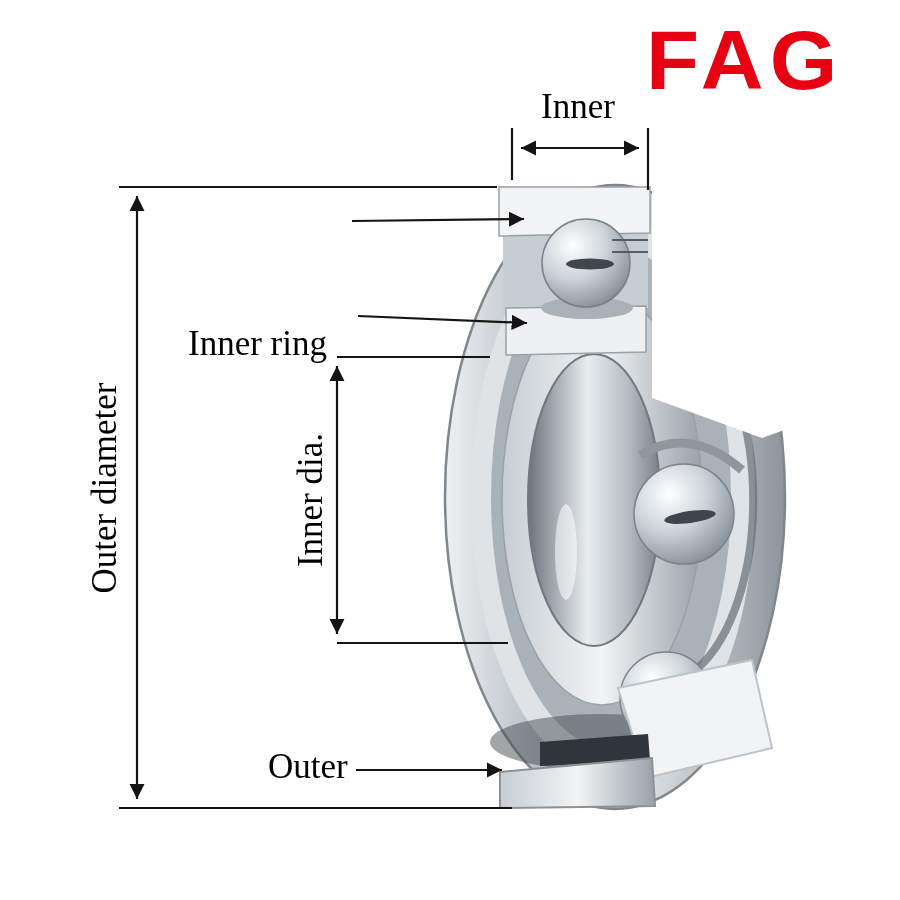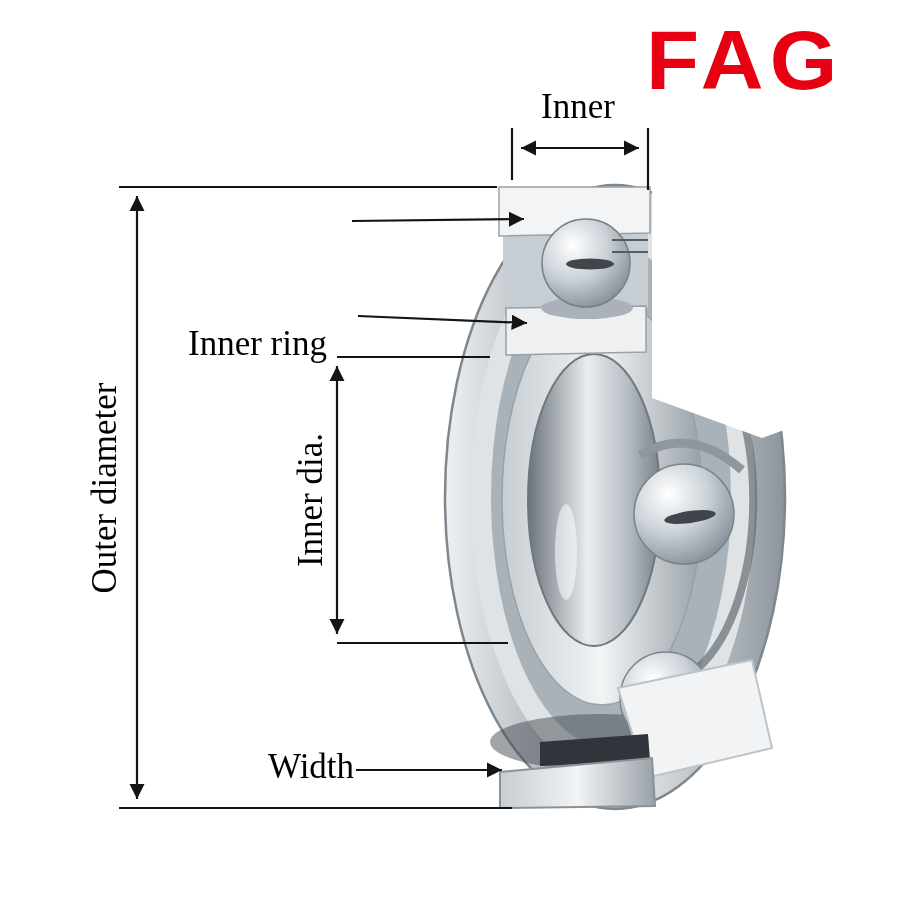--- a/index.html
+++ b/index.html
@@ -123,17 +123,17 @@
 
   <div class="lbl hcenter" style="left:578px; top:88px;">Inner</div>
 
 
   <div class="lbl" style="left:188px; top:293px;margin-top:32px;">Inner ring</div>
 
   <div class="vlbl" style="left:105px; top:488px;">Outer diameter</div>
 
   <div class="vlbl" style="left:311px; top:500px;">Inner dia.</div>
 
-  <div class="lbl" style="left:268px; top:748px;">Width</div>
+  <div class="lbl" style="left:268px; top:748px;">Outer</div>
 
   <div class="logo">FAG</div>
 
 </div>
 
 </body></html>

